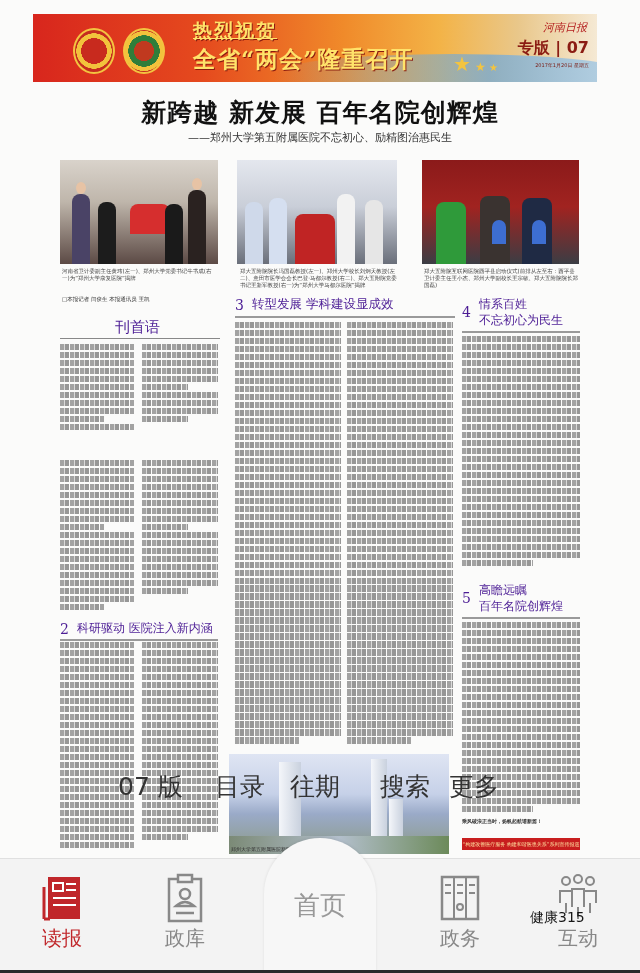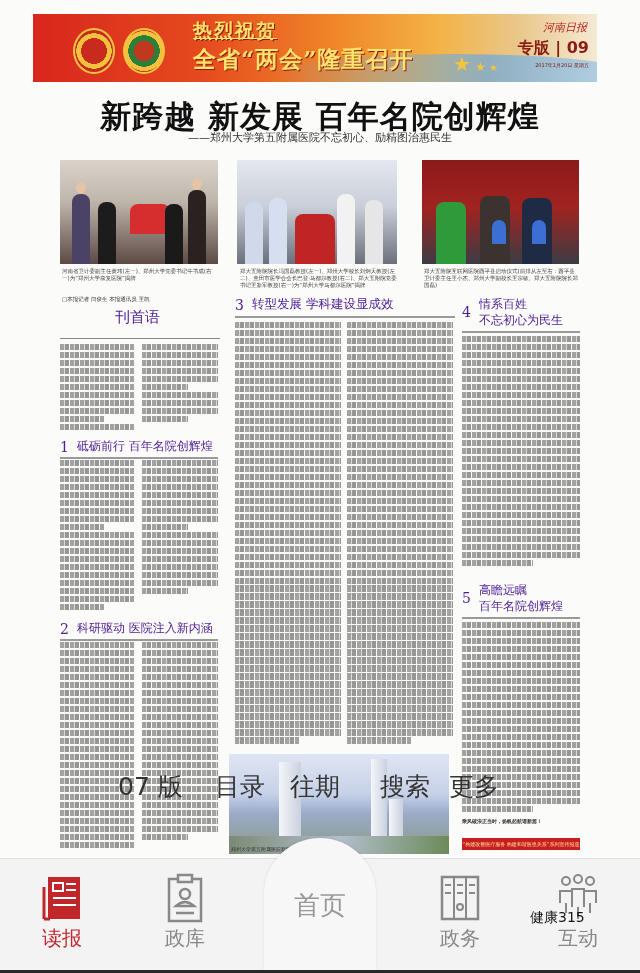--- a/index.html
+++ b/index.html
@@ -49,21 +49,21 @@
   }
   .banner .edition {
     position:absolute; right:8px; top:24px; font-size:16px; font-weight:bold; color:#8b1c13;
   }
   .banner .edition-date {
     position:absolute; right:8px; top:48px; font-size:5px; color:#7a1a12;
   }
   
   .headline {
     position:absolute; left:0; width:640px; top:96px; text-align:center;
-    font-family:"DejaVu Serif",serif; font-weight:bold; font-size:31px; color:#111; letter-spacing:1px;
+    font-family:"DejaVu Serif",serif; font-weight:bold; font-size:25px; color:#111; letter-spacing:1px;
   }
   .subhead {
     position:absolute; left:0; width:640px; top:130px; text-align:center;
     font-size:11px; color:#333;
   }
   
   .photo { position:absolute; top:160px; height:104px; overflow:hidden; }
   .photo.p1 { left:60px; width:158px; background:linear-gradient(180deg,#d9d3cb 0%,#bfb6ab 40%,#5c4a45 100%); }
   .photo.p2 { left:237px; width:160px; background:linear-gradient(180deg,#e4e7ee 0%,#c9ced8 45%,#6a6f7a 100%); }
   .photo.p3 { left:422px; width:157px; background:linear-gradient(180deg,#8b1a1a 0%,#a12320 45%,#3b3d44 100%); }
@@ -74,21 +74,21 @@
   }
   .caption.c1 { left:62px; width:156px; }
   .caption.c2 { left:240px; width:158px; }
   .caption.c3 { left:424px; width:156px; }
   .byline { position:absolute; left:62px; top:296px; font-size:5.5px; color:#333; }
   
   .sec-head {
     position:absolute; font-family:"DejaVu Serif",serif; font-weight:normal; color:#4c1d95;
     border-bottom:2px solid #9a9a9a;
   }
-  .intro-head { left:60px; top:308px; width:100px; text-align:right; font-size:15px; padding-right:40px; border-bottom:none; }
+  .intro-head { left:60px; top:318px; width:100px; text-align:right; font-size:15px; padding-right:40px; border-bottom:none; }
   .intro-rule { position:absolute; left:60px; top:338px; width:160px; height:1px; background:#888; }
   .s1 { left:60px; top:438px; width:158px; font-size:12px; padding-bottom:2px; }
   .s2 { left:60px; top:620px; width:158px; font-size:12px; padding-bottom:2px; }
   .s3 { left:235px; top:296px; width:220px; font-size:12.5px; padding-bottom:3px; }
   .s4 { left:462px; top:296px; width:118px; font-size:12px; padding-bottom:3px; }
   .s5 { left:462px; top:582px; width:118px; font-size:12px; padding-bottom:3px; }
   .num { font-size:14px; margin-right:8px; vertical-align:middle; }
   .two-line { display:inline-block; vertical-align:middle; line-height:16px; }
   
   .col {
@@ -146,21 +146,21 @@
   <div class="banner">
     <div class="wave"></div>
     <div class="emblem e1"></div>
     <div class="emblem e2"></div>
     <div class="t1">热烈祝贺</div>
     <div class="t2">全省“两会”隆重召开</div>
     <span class="star" style="left:420px">★</span>
     <span class="star" style="left:442px;font-size:12px;top:46px">★</span>
     <span class="star" style="left:456px;font-size:10px;top:48px">★</span>
     <div class="paper-logo">河南日报</div>
-    <div class="edition">专版 | 09</div>
+    <div class="edition">专版 | 07</div>
     <div class="edition-date">2017年1月20日 星期五</div>
   </div>
 
   <div class="headline">新跨越  新发展  百年名院创辉煌</div>
   <div class="subhead">——郑州大学第五附属医院不忘初心、励精图治惠民生</div>
 
   <div class="photo p1">
     <div class="person" style="left:12px;height:70px;background:#4a4366"></div>
     <div class="head" style="left:16px;top:22px"></div>
     <div class="person" style="left:38px;height:62px;background:#1c1c1c"></div>
@@ -212,23 +212,20 @@
       <span class="ln"></span>
       <span class="ln"></span>
       <span class="ln"></span>
       <span class="ln short"></span>
       <span class="ln"></span>
       <span class="ln"></span>
       <span class="ln"></span>
       <span class="ln short"></span>
   </div>
 
-  <div class="sec-head s1">
-    <span class="num">1</span><span>砥砺前行  百年名院创辉煌</span>
-  </div>
   <div class="col" style="left:60px;top:460px;width:74px;height:156px">
     <span class="ln"></span>
       <span class="ln"></span>
       <span class="ln"></span>
       <span class="ln"></span>
       <span class="ln"></span>
       <span class="ln"></span>
       <span class="ln"></span>
       <span class="ln"></span>
       <span class="ln short"></span>

